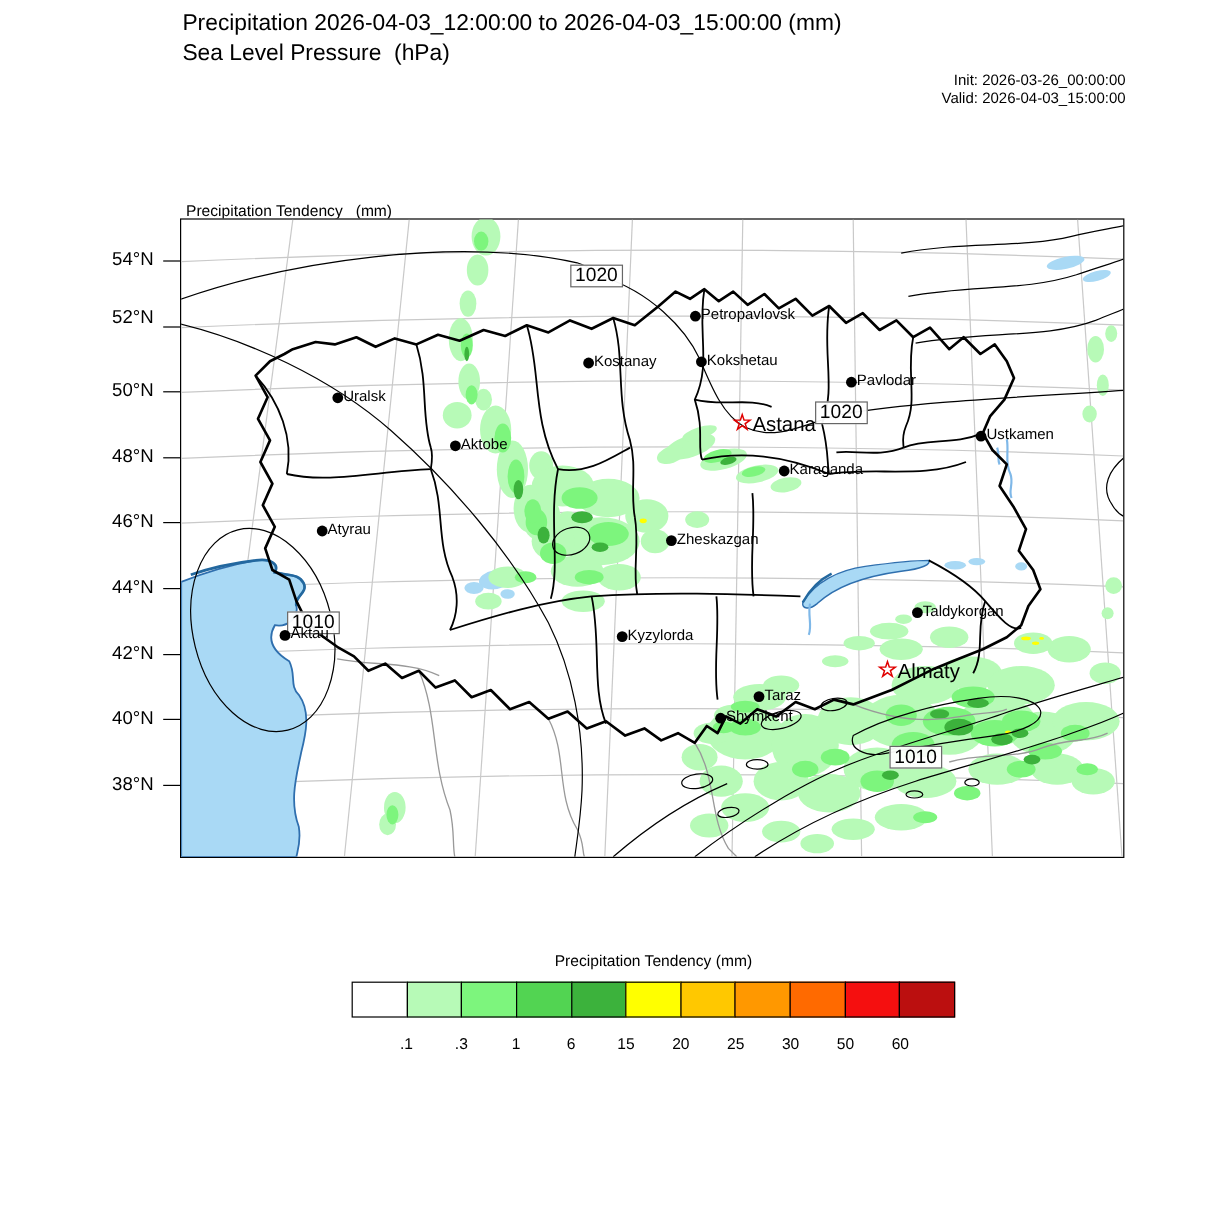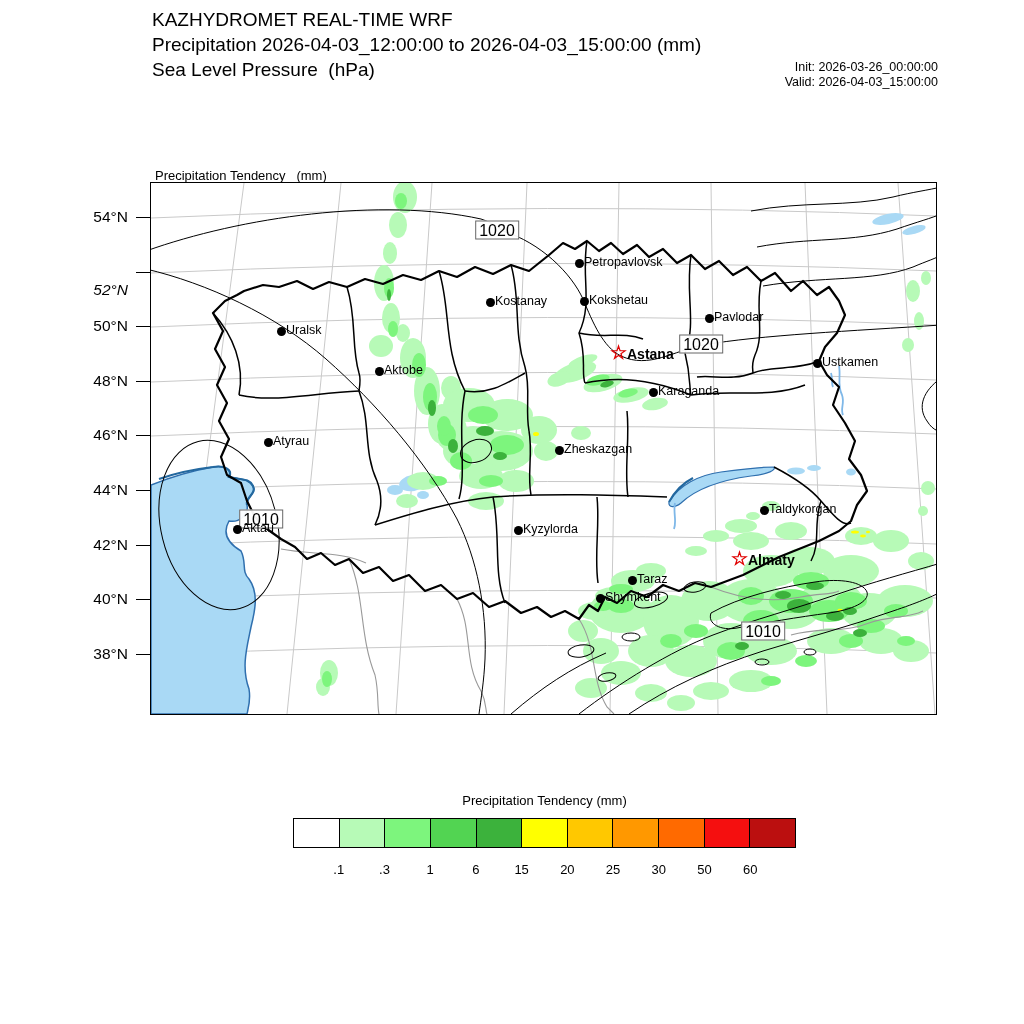--- a/index.html
+++ b/index.html
@@ -8,42 +8,41 @@
   .header{position:absolute;left:152px;top:7px;font-size:19px;line-height:25px;}
   .header .l3{white-space:pre;}
   .initvalid{position:absolute;right:86px;top:60px;font-size:12.5px;line-height:15px;text-align:right;}
   .maplegend{position:absolute;left:155px;top:136px;font-size:13px;line-height:16px;white-space:pre;}
   .map-frame{position:absolute;left:150px;top:182px;width:785px;height:531px;border:1px solid #000;background:#fff;}
   .map-frame svg{position:absolute;left:0;top:0;}
   .plabel{position:absolute;transform:translate(-50%,-50%);background:rgba(255,255,255,0.95);
           border:1px solid #666;font-size:16px;line-height:17px;padding:0 3px;z-index:6;}
   .city-dot{position:absolute;width:9px;height:9px;border-radius:50%;background:#000;z-index:7;}
   .city-label{position:absolute;font-size:12.5px;line-height:14px;z-index:8;white-space:nowrap;}
-  .city-label.bold{font-weight:bold;font-size:14px;}
+  .city-label.bold{font-weight:normal;font-size:17px;}
   .city-star{position:absolute;color:#e00000;font-size:19px;line-height:19px;font-weight:bold;z-index:7;}
   .lat-ticks{position:absolute;left:0;top:182px;width:150px;height:531px;}
   .lat-tick{position:absolute;right:0;width:14px;height:1.5px;background:#000;}
   .lat-label{position:absolute;right:22px;font-size:15.5px;line-height:18px;}
   .lon-ticks{position:absolute;left:150px;top:714px;width:785px;height:60px;}
   .lon-tick{position:absolute;top:0;width:1.5px;height:11px;background:#000;}
   .lon-label{position:absolute;top:19px;transform:translateX(-50%);font-size:15.5px;line-height:18px;}
   .colorbar{position:absolute;left:293px;top:793px;width:503px;height:95px;}
   .cb-title{text-align:center;font-size:13px;line-height:15px;}
   .cb-cells{display:flex;height:30px;margin-top:10px;}
   .cb-cell{flex:1;border:1px solid #000;margin-left:-1px;}
   .cb-cell:first-child{margin-left:0;}
   .cb-label{position:absolute;top:69px;transform:translateX(-50%);font-size:13px;}
 </style>
 </head>
 <body>
 
 <div class="page">
 
   <div class="header">
-    <div>KAZHYDROMET REAL-TIME WRF</div>
     <div>Precipitation 2026-04-03_12:00:00 to 2026-04-03_15:00:00 (mm)</div>
     <div class="l3">Sea Level Pressure  (hPa)</div>
   </div>
 
   <div class="initvalid">
     <div>Init: 2026-03-26_00:00:00</div>
     <div>Valid: 2026-04-03_15:00:00</div>
   </div>
 
   <div class="maplegend">
@@ -343,21 +342,21 @@
         <div class="city-label" style="left: 486px; top: 389px;">Taraz</div>
         <div class="city-dot" style="left: 444.5px; top: 410.5px;"></div>
         <div class="city-label" style="left: 454px; top: 407px;">Shymkent</div>
       </div>
   </div>
 
   <div class="lat-ticks">
       <div class="lat-tick" style="top: 34.5px;"></div>
       <div class="lat-label" style="top: 26px;">54°N</div>
       <div class="lat-tick" style="top: 89.5px;"></div>
-      <div class="lat-label" style="top: 99px; font-style: italic;">52°N</div>
+      <div class="lat-label" style="top: 74px;">52°N</div>
       <div class="lat-tick" style="top: 143.5px;"></div>
       <div class="lat-label" style="top: 135px; margin-left: 16px;">50°N</div>
       <div class="lat-tick" style="top: 198.5px;"></div>
       <div class="lat-label" style="top: 190px;">48°N</div>
       <div class="lat-tick" style="top: 252.5px;"></div>
       <div class="lat-label" style="top: 244px;">46°N</div>
       <div class="lat-tick" style="top: 307.5px;"></div>
       <div class="lat-label" style="top: 299px;">44°N</div>
       <div class="lat-tick" style="top: 362.5px;"></div>
       <div class="lat-label" style="top: 354px;">42°N</div>

